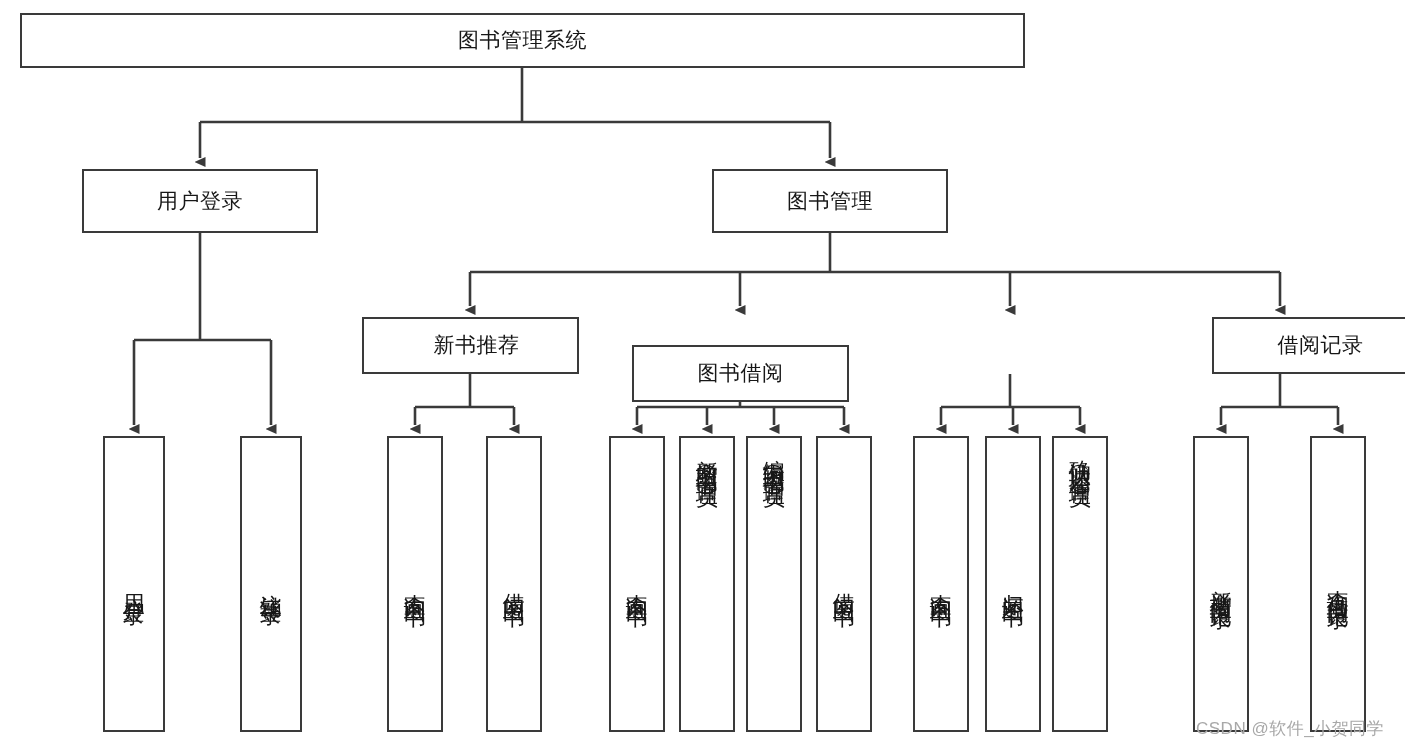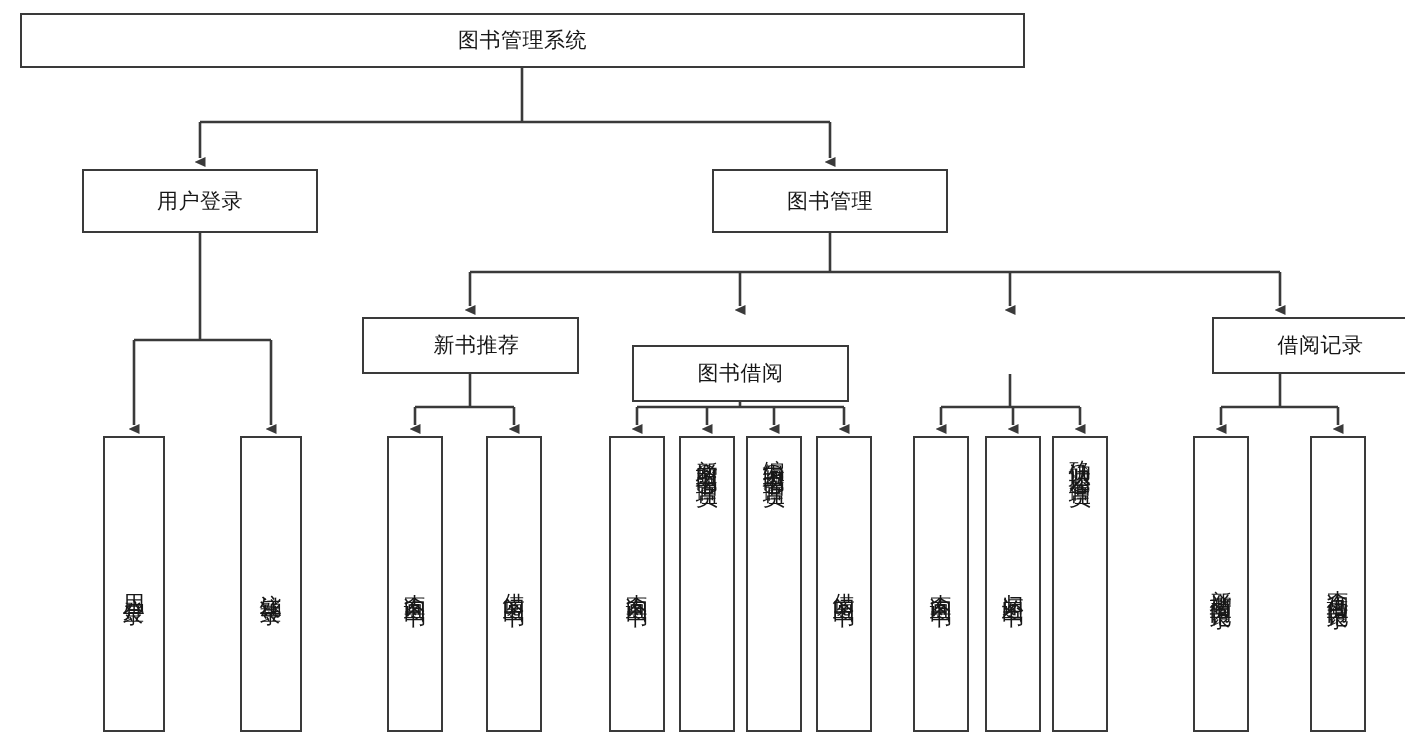--- a/index.html
+++ b/index.html
@@ -183,14 +183,15 @@
   <div class="node vertical" id="node-leaf-10" style="left: 1052px; top: 436px; width: 56px; height: 296px;">
     <span class="node-label">确认归还（管理员）</span>
   </div>
   <div class="node vertical center" id="node-leaf-11" style="left: 1193px; top: 436px; width: 56px; height: 296px;">
     <span class="node-label">新增借阅记录</span>
   </div>
   <div class="node vertical center" id="node-leaf-12" style="left: 1310px; top: 436px; width: 56px; height: 296px;">
     <span class="node-label">查询借阅记录</span>
   </div>
 
+  <div class="watermark" id="wm" style="left: 1196px; top: 717px;">CSDN @软件_小贺同学</div>
 
 </div>
 
 </body></html>

